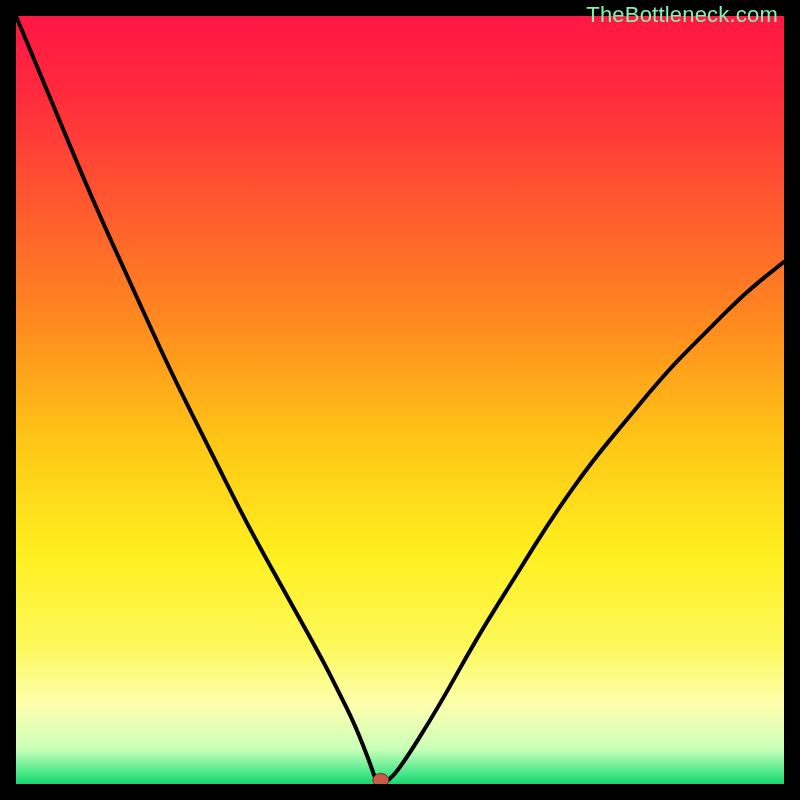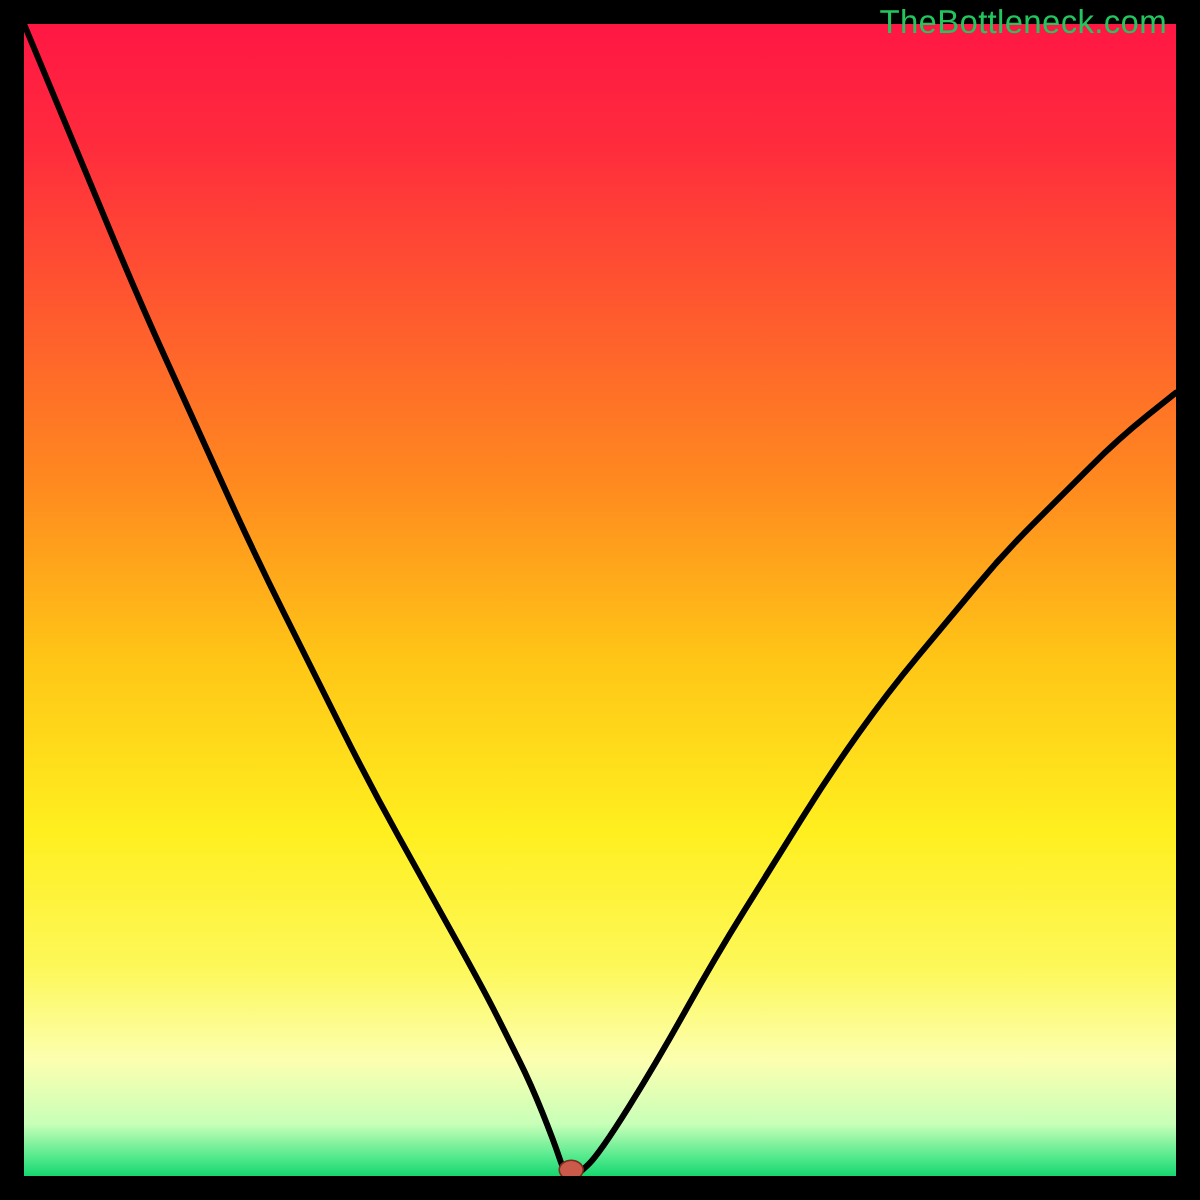--- a/index.html
+++ b/index.html
@@ -23,21 +23,21 @@
     position: absolute;
     left: 0;
     top: 0;
     width: 768px;
     height: 768px;
   }
   .watermark {
     position: absolute;
     top: 2px;
     right: 22px;
-    color: #22c55e;
+    color: #86efac;
     font-size: 22px;
     font-weight: 500;
     letter-spacing: 0.2px;
     user-select: none;
   }
   svg { display: block; }
 </style>
 </head>
 <body>
 

